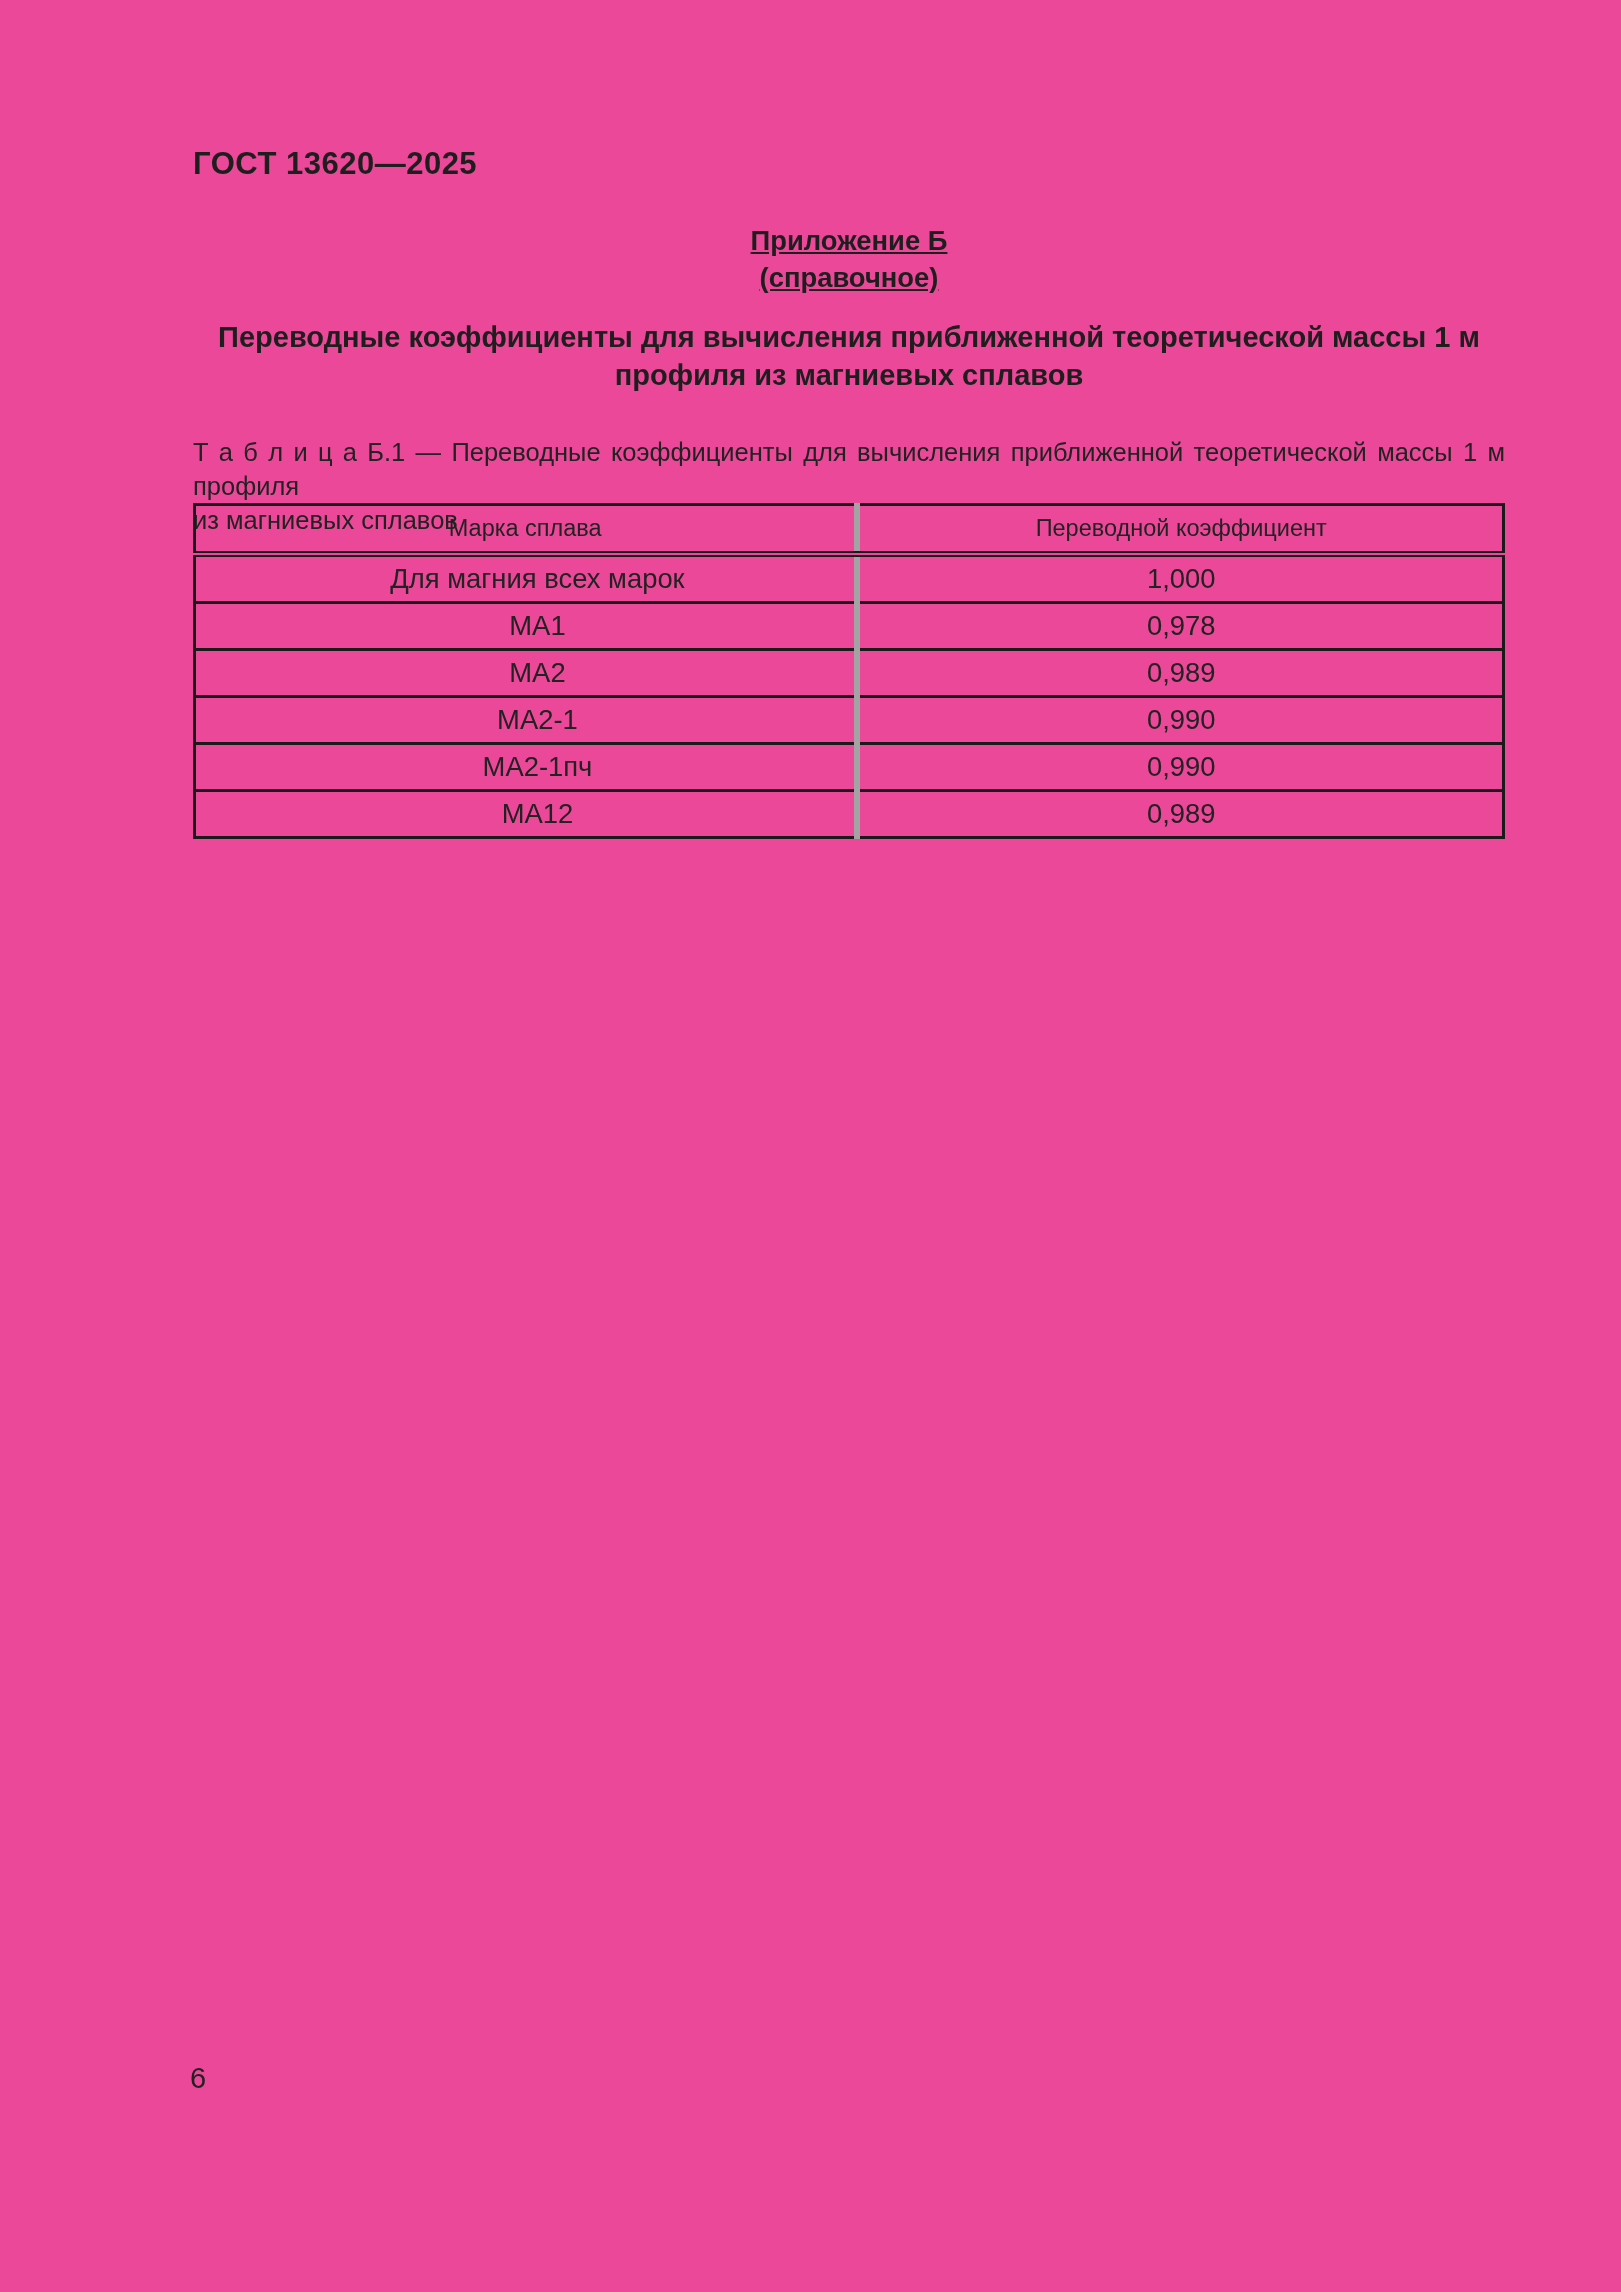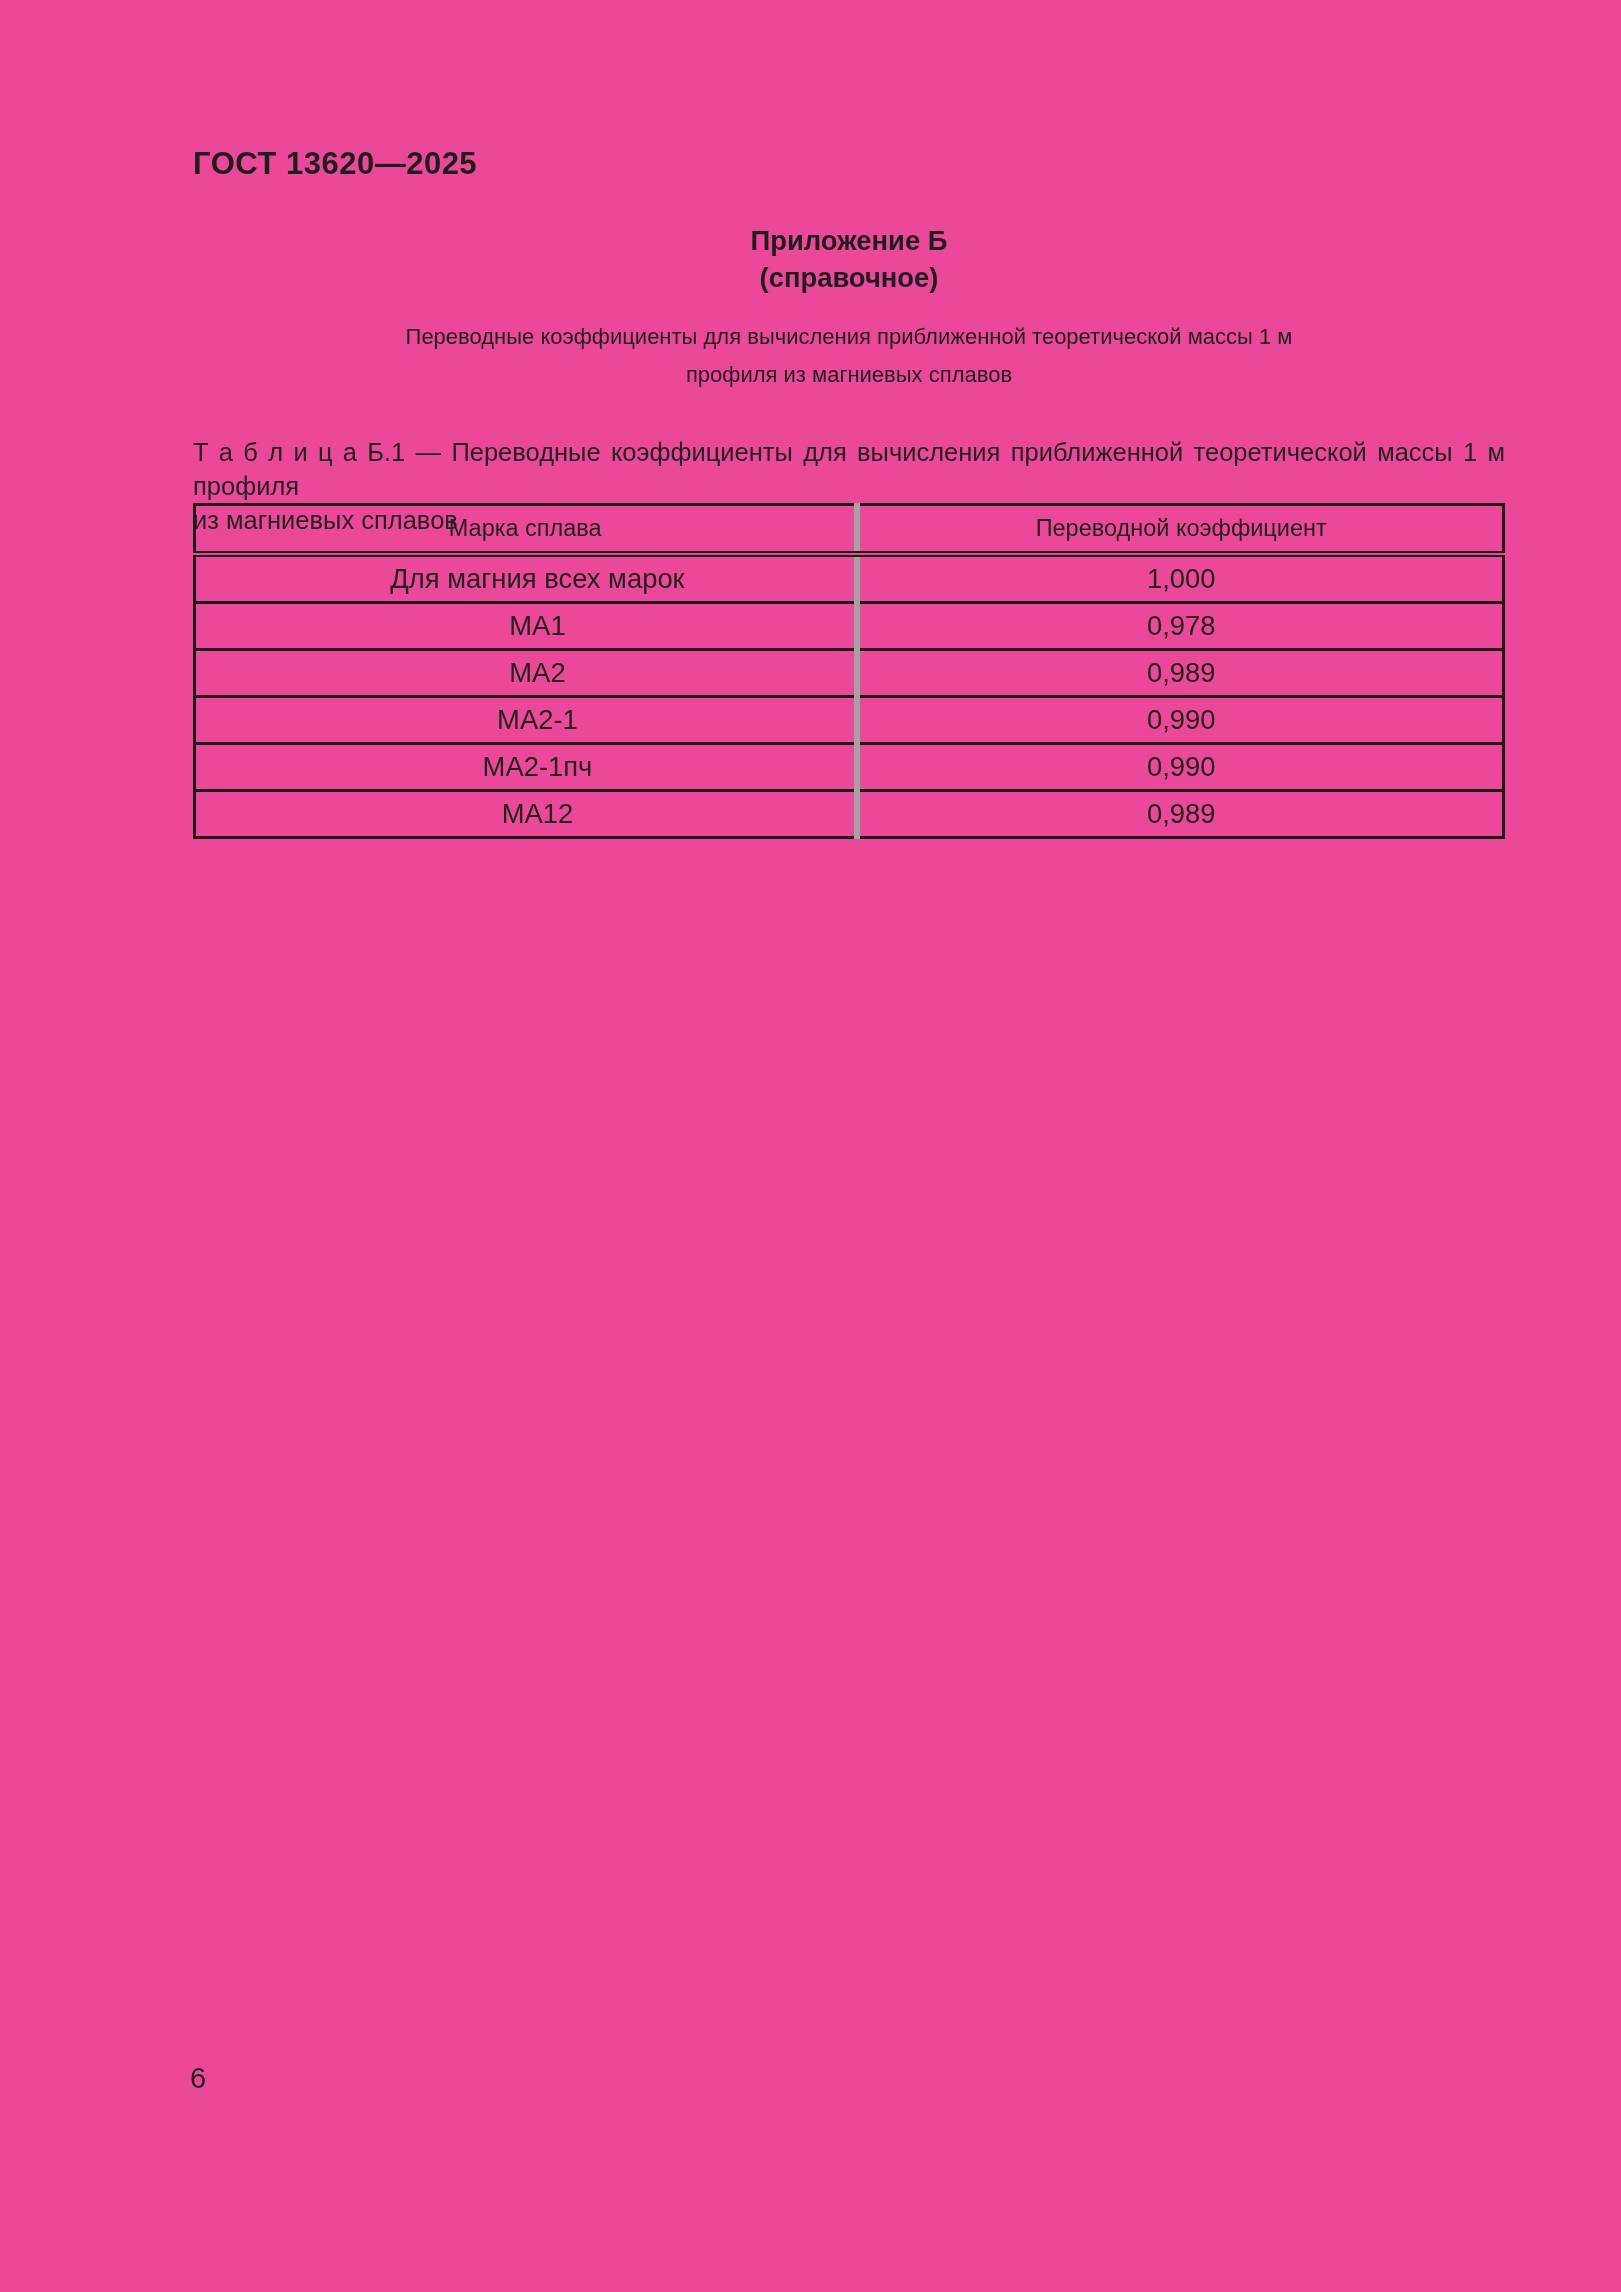--- a/index.html
+++ b/index.html
@@ -24,29 +24,30 @@
   .appendix {
     position: absolute;
     left: 193px;
     top: 222px;
     width: 1312px;
     text-align: center;
     font-size: 27.4px;
     font-weight: bold;
     line-height: 37px;
     color: #1e1e1e;
+    text-decoration: underline;
   }
   .main-title {
     position: absolute;
     left: 193px;
     top: 318px;
     width: 1312px;
     text-align: center;
-    font-size: 22px;
-    font-weight: normal;
+    font-size: 29px;
+    font-weight: bold;
     line-height: 38px;
     color: #1e1e1e;
   }
   .caption {
     position: absolute;
     left: 193px;
     top: 435px;
     width: 1312px;
     font-size: 25.5px;
     line-height: 34px;

